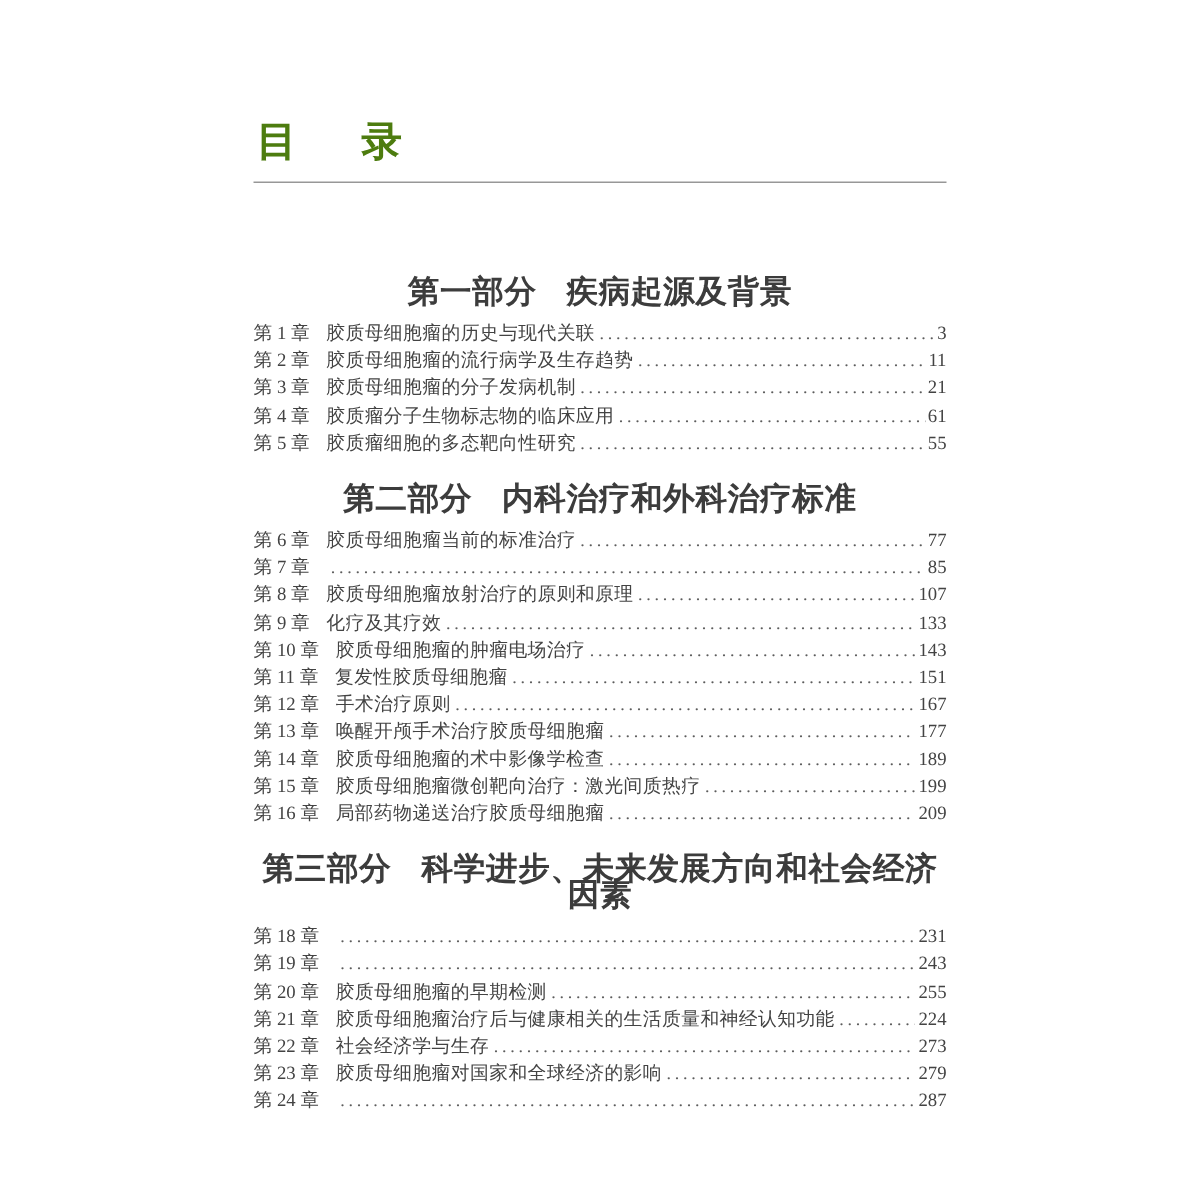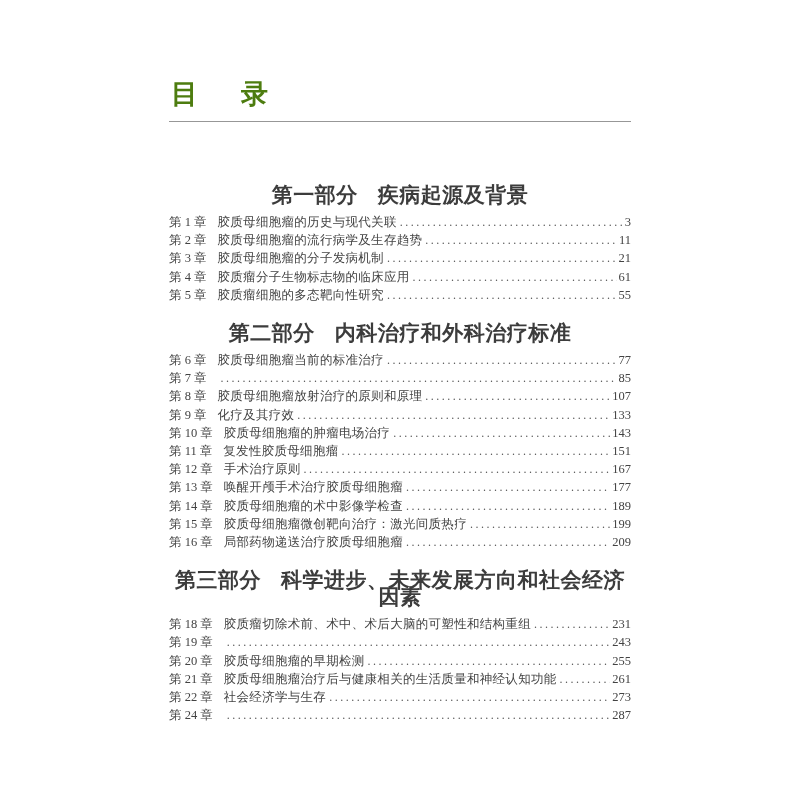--- a/index.html
+++ b/index.html
@@ -208,21 +208,20 @@
 </div>
   </section>
 
   <section class="toc-section later">
     <h2 class="sec-heading">
       <span class="part">第三部分</span><span class="sec-name">科学进步、未来发展方向和社会经济因素</span>
     </h2>
     <div class="rows">
   <div class="row">
     <span class="label">第 18 章</span>
-    <span class="ctitle">胶质瘤切除术前、术中、术后大脑的可塑性和结构重组</span>
     <span class="dots"></span>
     <span class="pg">231</span>
   </div>
 
   <div class="row">
     <span class="label">第 19 章</span>
     <span class="dots"></span>
     <span class="pg">243</span>
   </div>
 
@@ -230,30 +229,36 @@
     <span class="label">第 20 章</span>
     <span class="ctitle">胶质母细胞瘤的早期检测</span>
     <span class="dots"></span>
     <span class="pg">255</span>
   </div>
 
   <div class="row">
     <span class="label">第 21 章</span>
     <span class="ctitle">胶质母细胞瘤治疗后与健康相关的生活质量和神经认知功能</span>
     <span class="dots"></span>
-    <span class="pg">261</span>
+    <span class="pg">224</span>
   </div>
 
   <div class="row">
     <span class="label">第 22 章</span>
     <span class="ctitle">社会经济学与生存</span>
     <span class="dots"></span>
     <span class="pg">273</span>
   </div>
 
+  <div class="row">
+    <span class="label">第 23 章</span>
+    <span class="ctitle">胶质母细胞瘤对国家和全球经济的影响</span>
+    <span class="dots"></span>
+    <span class="pg">279</span>
+  </div>
 
   <div class="row">
     <span class="label">第 24 章</span>
     <span class="dots"></span>
     <span class="pg">287</span>
   </div>
 </div>
   </section>
 </div>
 </main>

